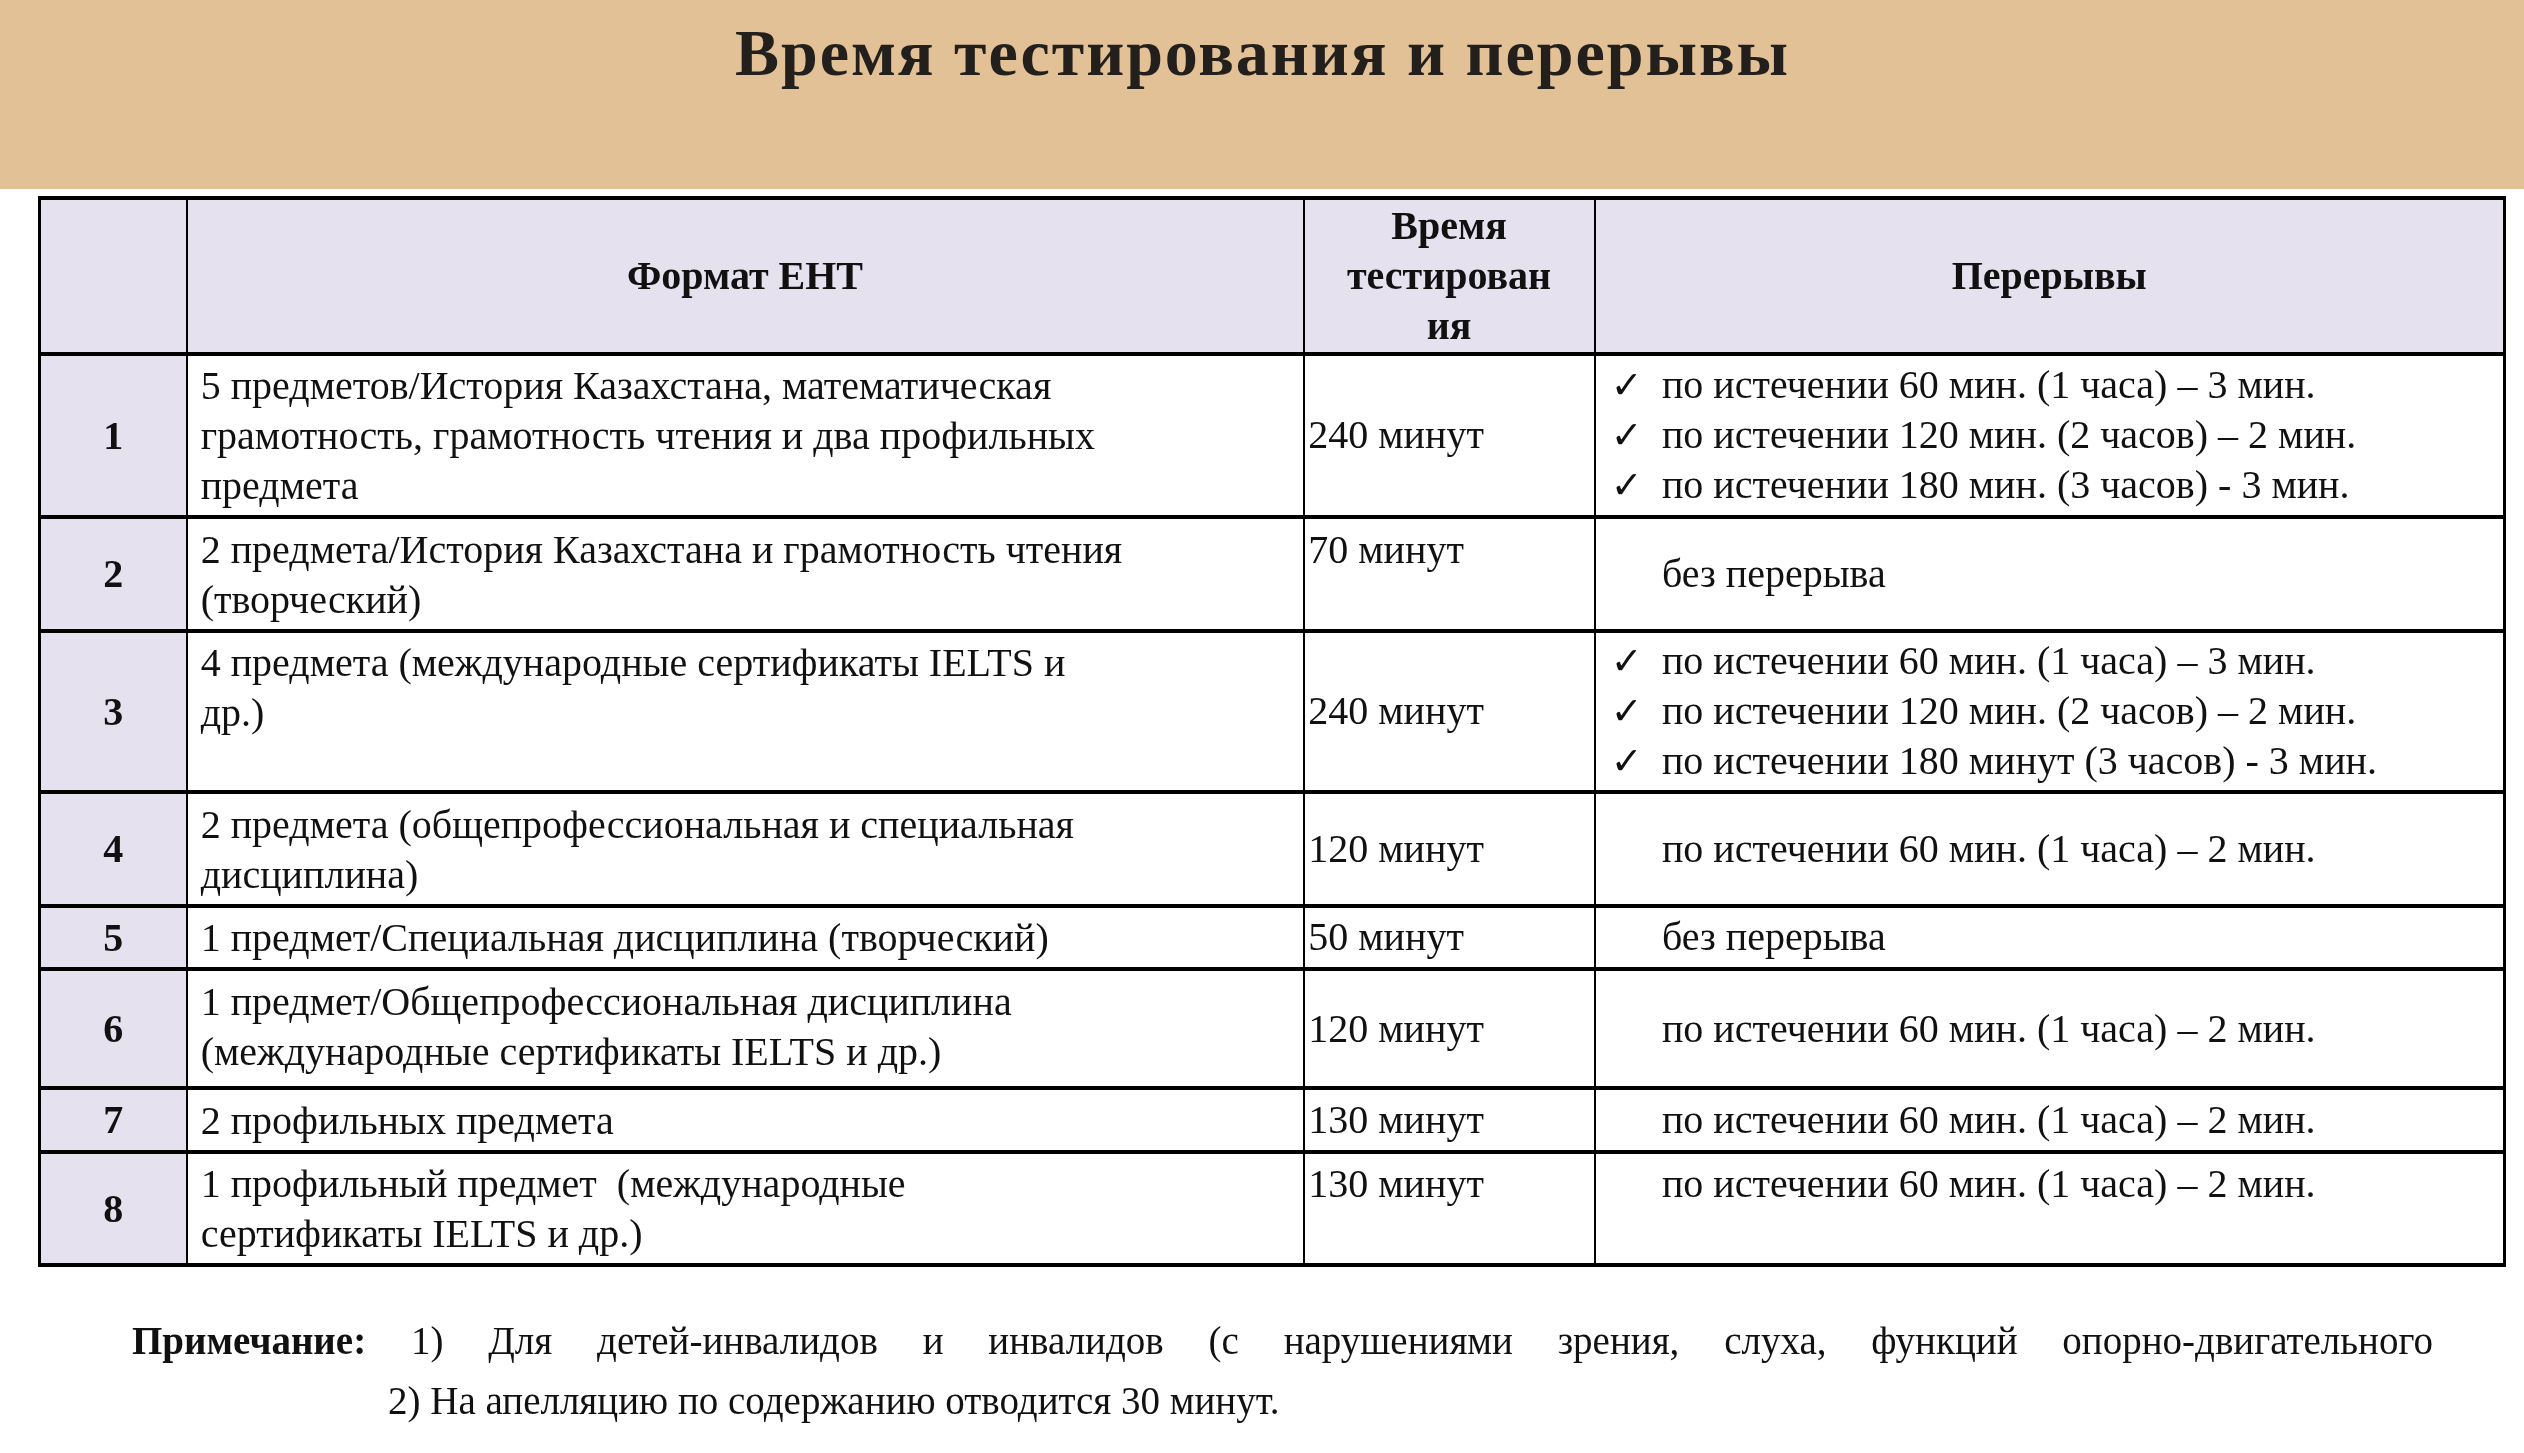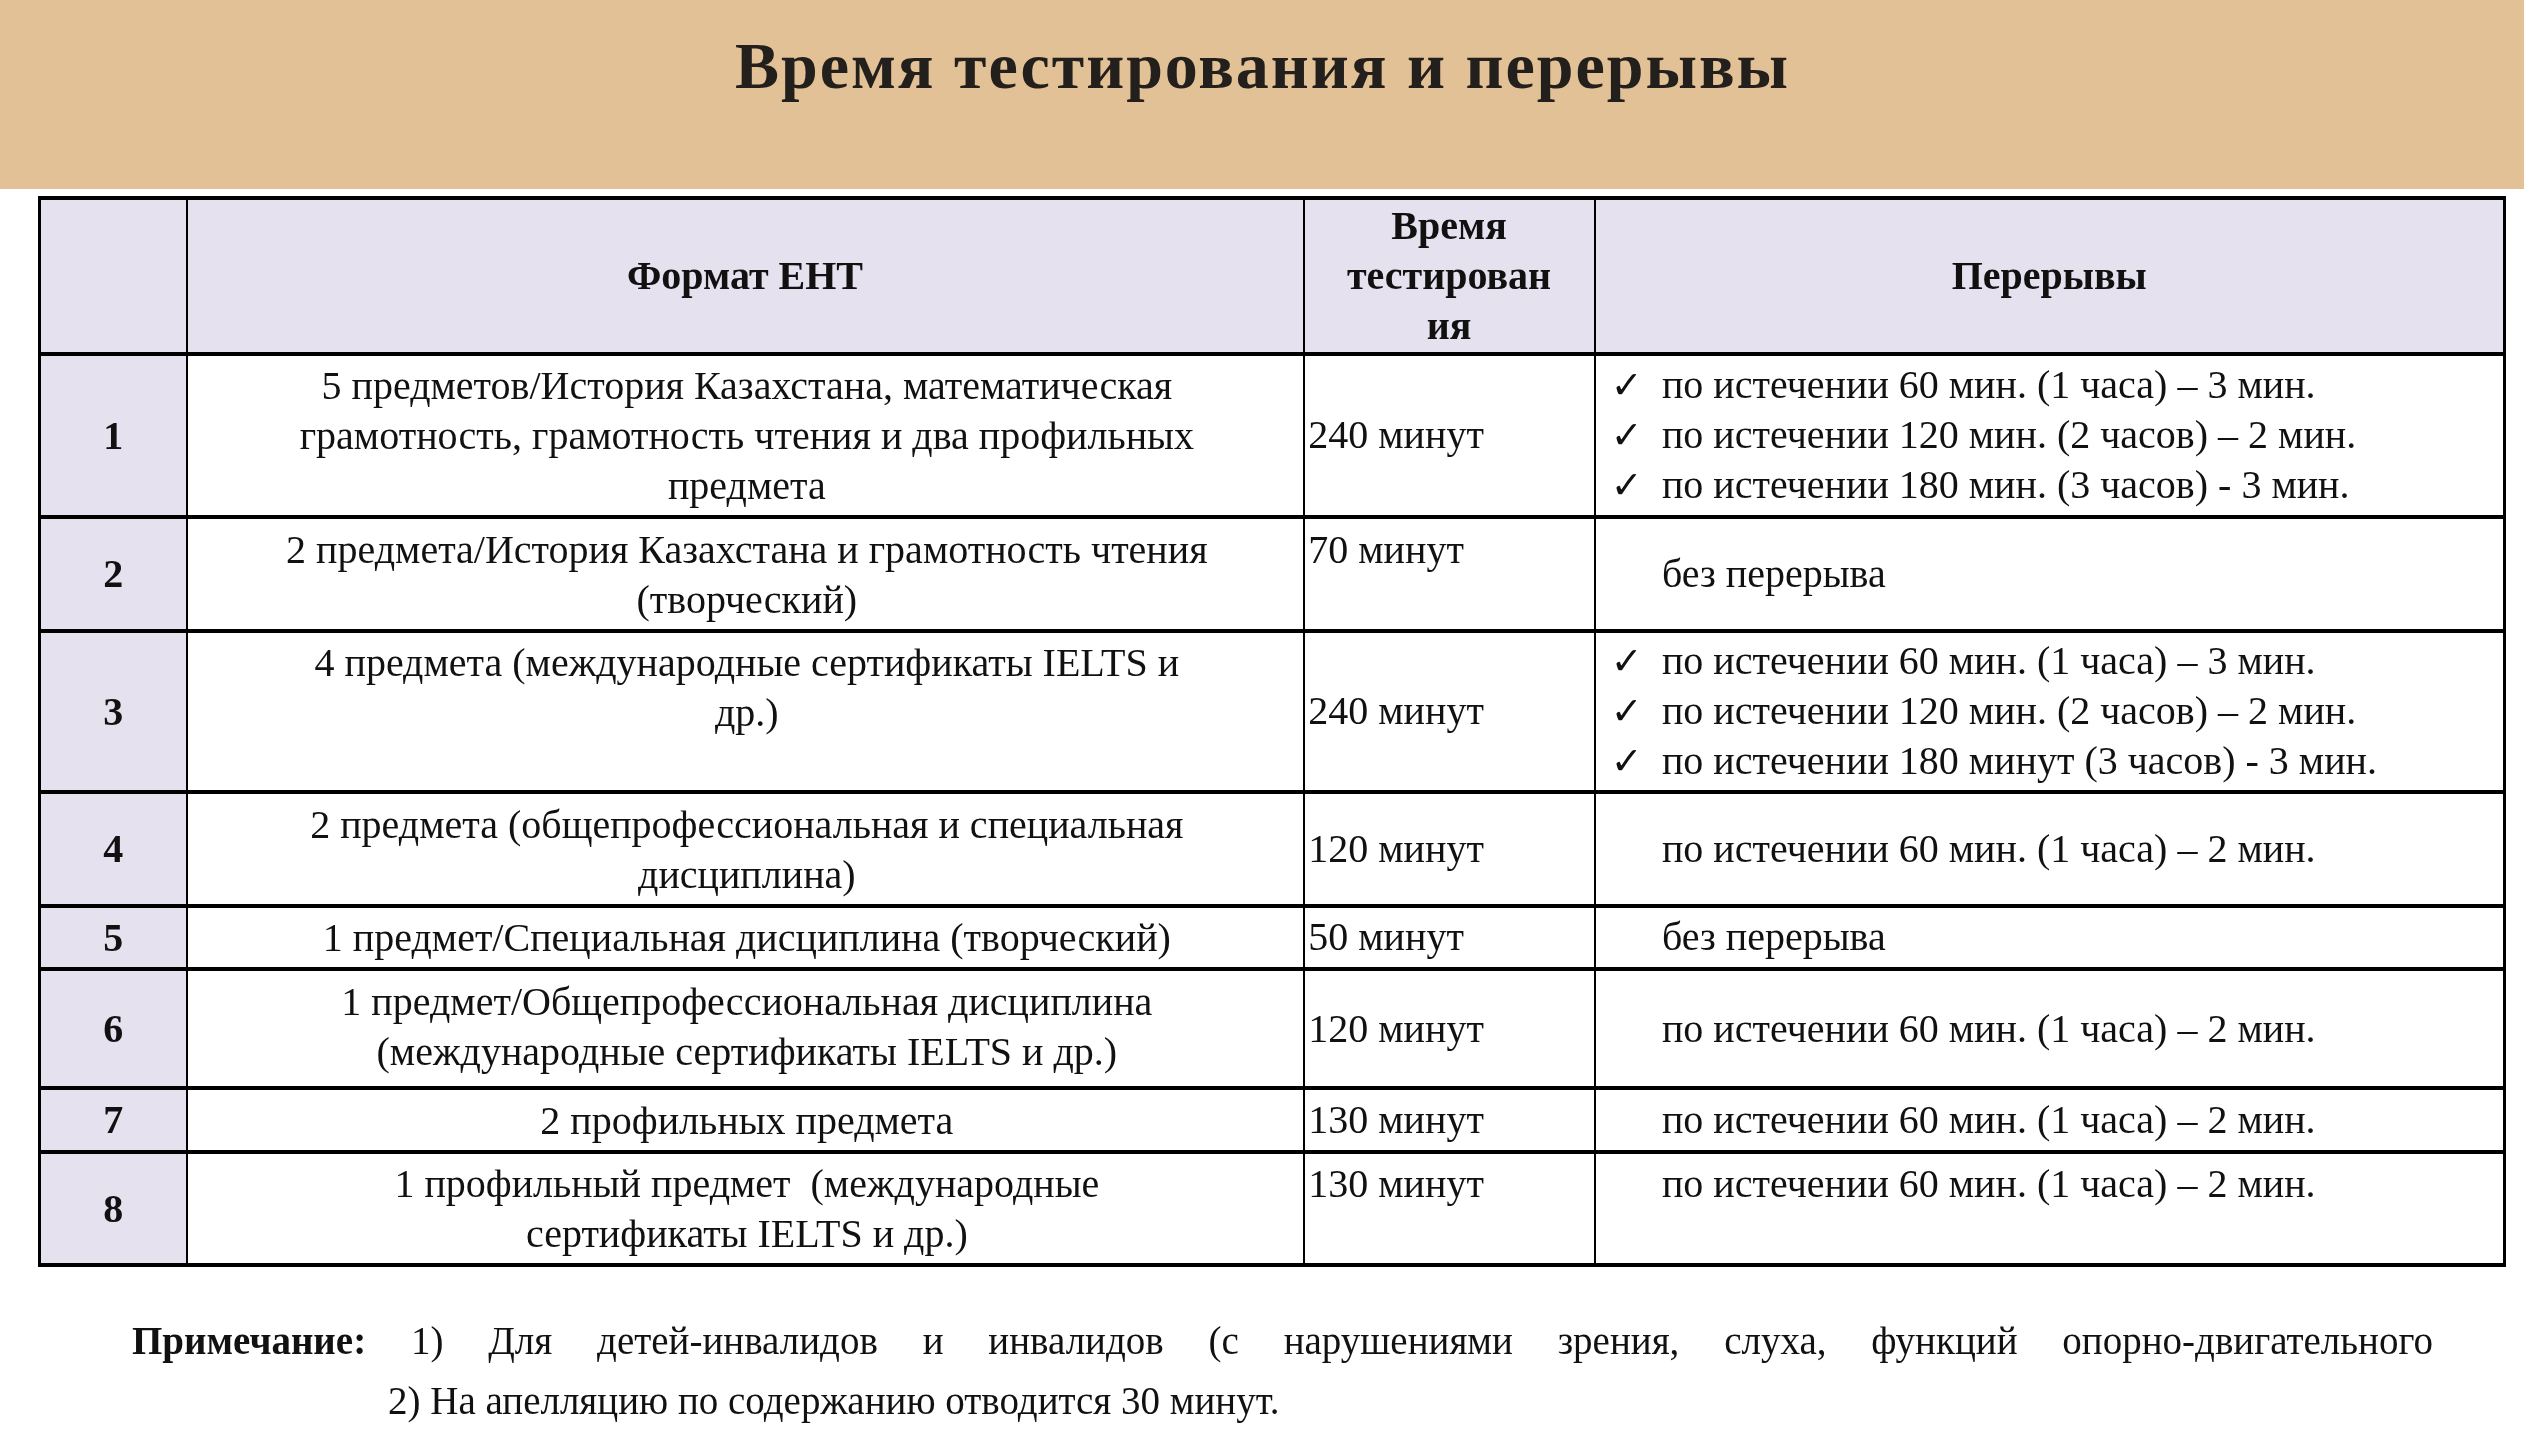--- a/index.html
+++ b/index.html
@@ -8,21 +8,21 @@
     background: #ffffff;
     font-family: "Liberation Serif", serif;
     color: var(--color-text, #111111);
     overflow: hidden;
   }
   .banner {
     width: 100%; height: 189px;
     background: var(--color-banner, #e2c196);
     display: flex; justify-content: center; align-items: flex-start;
     box-sizing: border-box;
-    padding-top: 30px;
+    padding-top: 17px;
     text-align: center;
   }
   .title {
     font-size: 66px; font-weight: bold;
     letter-spacing: 0.03em;
     color: var(--color-title, #231f1c);
     line-height: 1.1;
   }
   table.ent {
     border-collapse: collapse;
@@ -47,21 +47,21 @@
     line-height: 50px;
   }
   th.time-h { white-space: pre-line; }
   td.numcell {
     background: var(--color-header_bg, #e5e1ee);
     font-weight: bold;
     text-align: center;
     vertical-align: middle;
   }
   td.fmt {
-    text-align: center;
+    text-align: left;
     vertical-align: top;
     padding: 5.7px 9.5px 3.8px 13.2px;
     white-space: pre-wrap;
     line-height: 50px;
   }
   td.time {
     text-align: left;
     vertical-align: middle;
     line-height: 50px;
     padding: 1.9px 3.8px;

